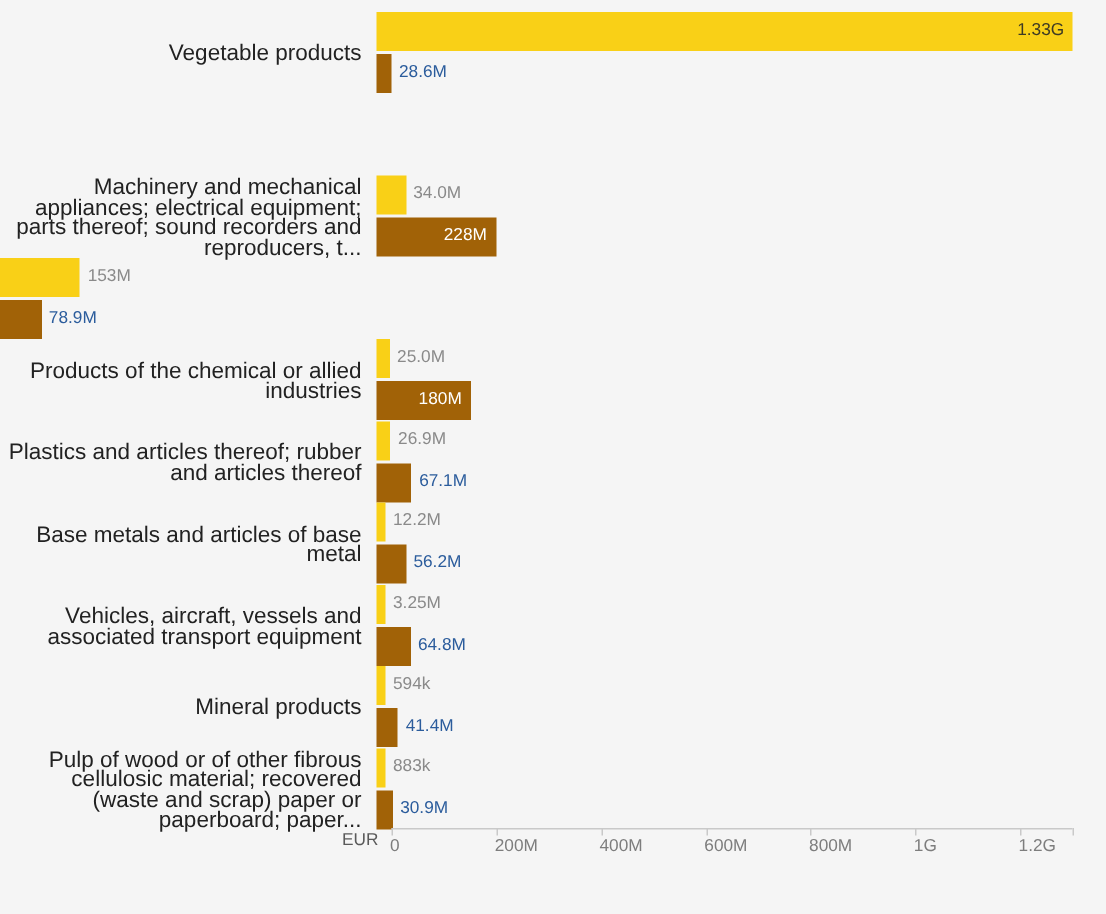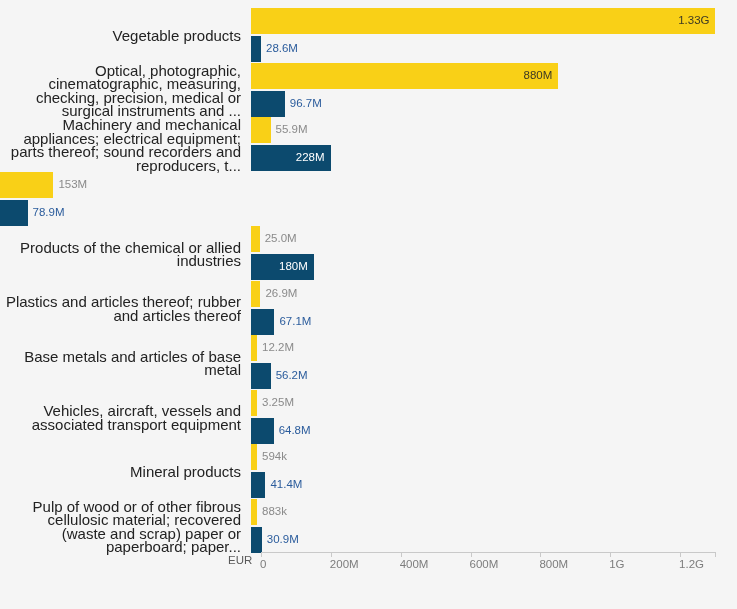--- a/index.html
+++ b/index.html
@@ -80,21 +80,21 @@
   .bar {
     height: 26px;
     display: flex;
     align-items: center;
     justify-content: flex-end;
     box-sizing: border-box;
     padding-right: 6px;
     flex: 0 0 auto;
   }
   .bar.yellow { background: #f9d017; }
-  .bar.navy   { background: #0c4a6e; }
+  .bar.navy   { background: #a16207; }
 
   .val {
     font-size: 11.5px;
     white-space: nowrap;
     line-height: 1;
   }
   .val.inside-y { color: #3d3a24; }
   .val.inside-n { color: #ffffff; }
   .val.outside-y { color: #8a8a8a; margin-left: 5px; }
   .val.outside-n { color: #2b5c9c; margin-left: 5px; }
@@ -160,44 +160,28 @@
             <div class="bar yellow" style="width: 464.477px;">
               <div class="val inside-y">1.33G</div>
             </div>
           </div>
           <div class="bar-wrap bot">
             <div class="bar navy" style="width: 9.988px;"></div>
             <div class="val outside-n">28.6M</div>
           </div>
         </div>
       </div>
-      <div class="cat-row" style="top: 59.5px;">
-        <div class="cat-label">
-          <span>Optical, photographic, cinematographic, measuring, checking, precision, medical or surgical instruments and ...</span>
-        </div>
-        <div class="bars-col">
-          <div class="bar-wrap top">
-            <div class="bar yellow" style="width: 307.323px;">
-              <div class="val inside-y">880M</div>
-            </div>
-          </div>
-          <div class="bar-wrap bot">
-            <div class="bar navy" style="width: 33.7706px;"></div>
-            <div class="val outside-n">96.7M</div>
-          </div>
-        </div>
-      </div>
       <div class="cat-row" style="top: 114px;">
         <div class="cat-label">
           <span>Machinery and mechanical appliances; electrical equipment; parts thereof; sound recorders and reproducers, t...</span>
         </div>
         <div class="bars-col">
           <div class="bar-wrap top">
             <div class="bar yellow" style="width: 19.522px;"></div>
-            <div class="val outside-y">55.9M</div>
+            <div class="val outside-y">34.0M</div>
           </div>
           <div class="bar-wrap bot">
             <div class="bar navy" style="width: 79.6246px;">
               <div class="val inside-n">228M</div>
             </div>
           </div>
         </div>
       </div>
       <div class="cat-row" style="top: 168.5px;">
         <div class="bars-col">

